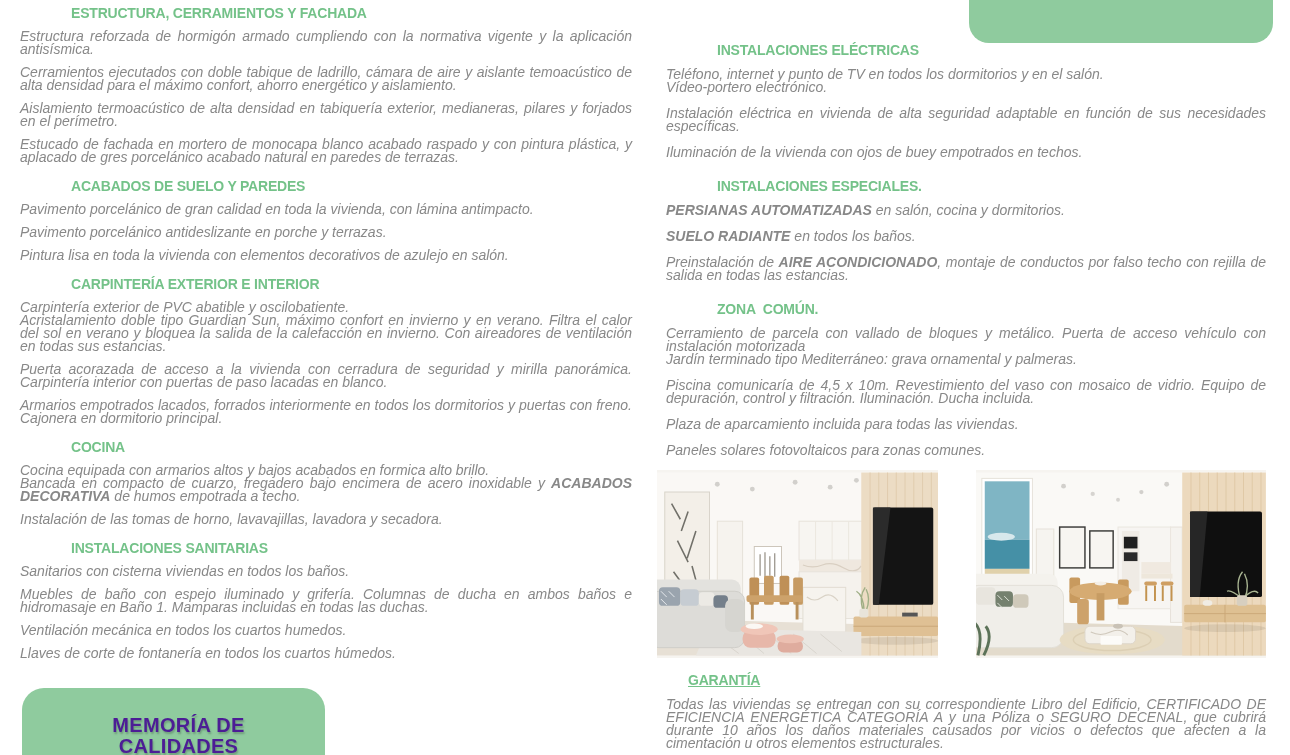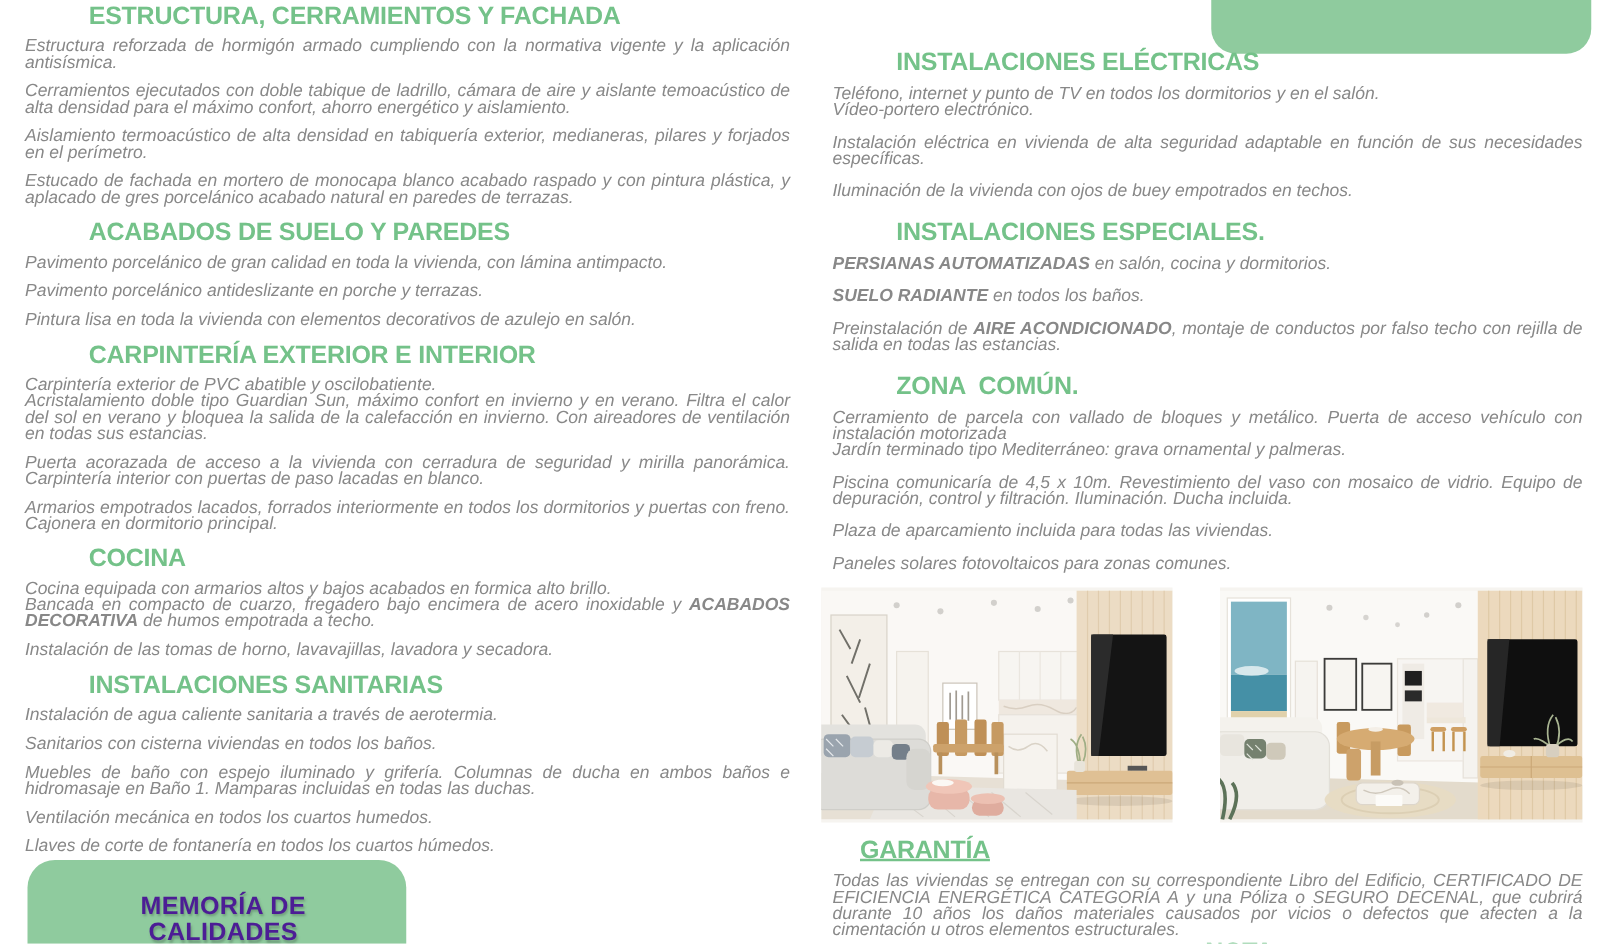--- a/index.html
+++ b/index.html
@@ -12,21 +12,21 @@
   html,body{margin:0;padding:0;background:#fff;}
   .page{
     position:relative;width:1290px;height:755px;overflow:hidden;
     background:var(--page-bg);
     font-family:"Liberation Sans","DejaVu Sans",sans-serif;
   }
   .col{position:absolute;}
   .col-left{left:20px;top:3px;width:612px;}
   .col-right{left:666px;top:40px;width:600px;}
   .sec-h{
-    font-size:20px;line-height:20px;font-weight:bold;
+    font-size:14px;line-height:20px;font-weight:bold;
     color:var(--heading-green);
     margin:12px 0 7px 51px;letter-spacing:-0.2px;white-space:pre-wrap;
   }
   .col-right .sec-h{margin:17px 0 8px 51px;}
   .col-left .sec-h:first-child,.col-right .sec-h:first-child{margin-top:0;}
   .h-garantia{margin-left:22px !important;margin-top:12px !important;text-decoration:underline;}
   .h-nota{margin-top:2px !important;text-align:center;}
   .body{
     font-size:14px;line-height:13px;color:var(--body-grey);
     text-align:justify;margin:0 0 10px 0;font-style:italic;
@@ -73,21 +73,20 @@
     <h2 class="sec-h">CARPINTERÍA EXTERIOR E INTERIOR</h2>
     <p class="body"><span>Carpintería exterior de PVC abatible y oscilobatiente.</span><br><span>Acristalamiento doble tipo Guardian Sun, máximo confort en invierno y en verano. Filtra el calor del sol en verano y bloquea la salida de la calefacción en invierno. Con aireadores de ventilación en todas sus estancias.</span></p>
     <p class="body"><span>Puerta acorazada de acceso a la vivienda con cerradura de seguridad y mirilla panorámica. Carpintería interior con puertas de paso lacadas en blanco.</span></p>
     <p class="body"><span>Armarios empotrados lacados, forrados interiormente en todos los dormitorios y puertas con freno. Cajonera en dormitorio principal.</span></p>
 
     <h2 class="sec-h">COCINA</h2>
     <p class="body"><span>Cocina equipada con armarios altos y bajos acabados en formica alto brillo.</span><br><span>Bancada en compacto de cuarzo, fregadero bajo encimera de acero inoxidable y </span><span class="b">ACABADOS DECORATIVA</span><span> de humos empotrada a techo.</span></p>
     <p class="body"><span>Instalación de las tomas de horno, lavavajillas, lavadora y secadora.</span></p>
 
     <h2 class="sec-h">INSTALACIONES SANITARIAS</h2>
-    <p class="body"><span>Instalación de agua caliente sanitaria a través de aerotermia.</span></p>
     <p class="body"><span>Sanitarios con cisterna viviendas en todos los baños.</span></p>
     <p class="body"><span>Muebles de baño con espejo iluminado y grifería. Columnas de ducha en ambos baños e hidromasaje en Baño 1. Mamparas incluidas en todas las duchas.</span></p>
     <p class="body"><span>Ventilación mecánica en todos los cuartos humedos.</span></p>
     <p class="body"><span>Llaves de corte de fontanería en todos los cuartos húmedos.</span></p>
   </div>
 
   <div class="col col-right">
     <h2 class="sec-h">INSTALACIONES ELÉCTRICAS</h2>
     <p class="body"><span>Teléfono, internet y punto de TV en todos los dormitorios y en el salón.</span><br><span>Vídeo-portero electrónico.</span></p>
     <p class="body"><span>Instalación eléctrica en vivienda de alta seguridad adaptable en función de sus necesidades específicas.</span></p>

